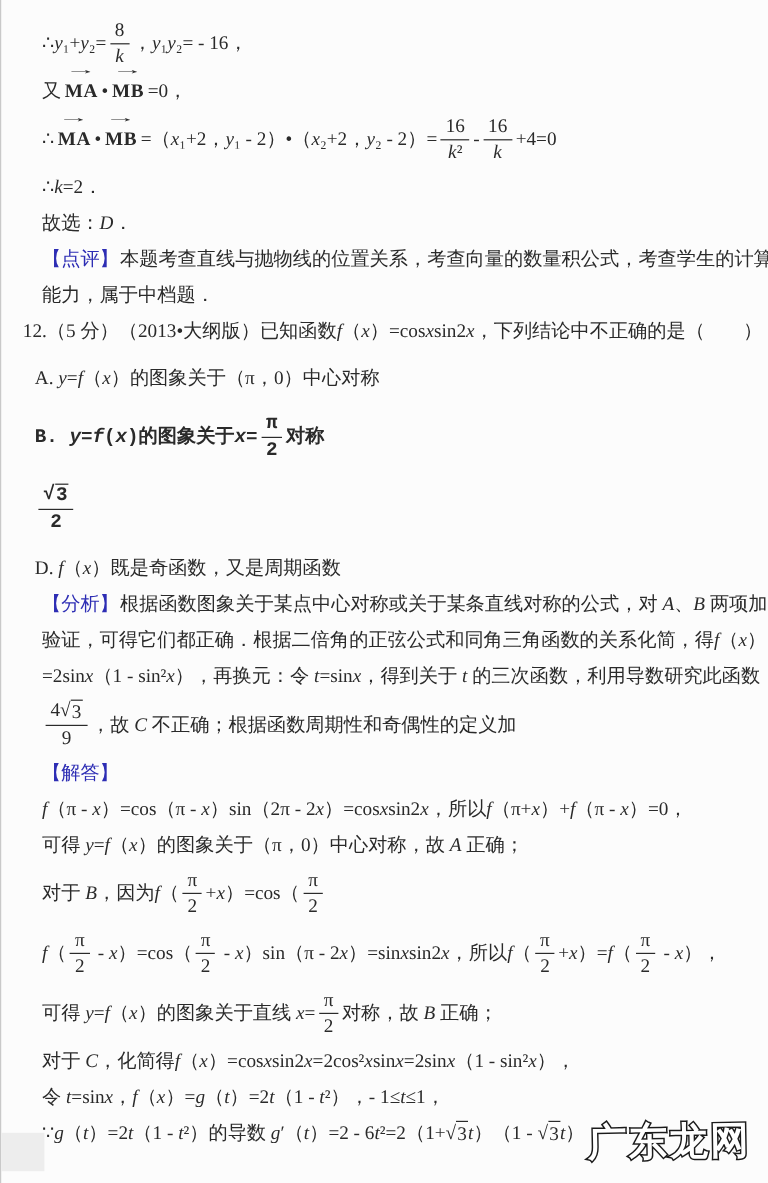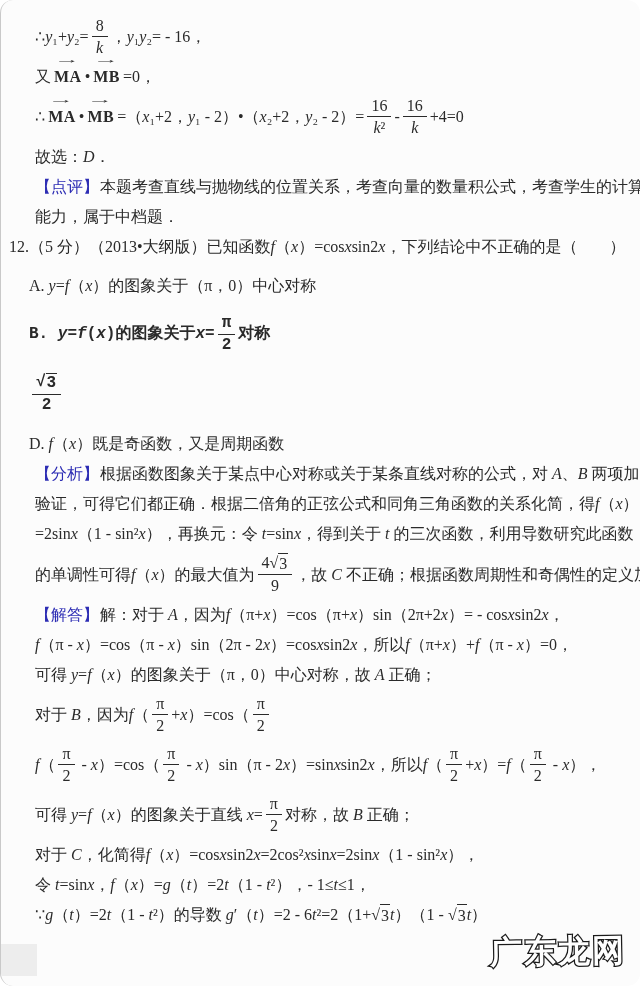--- a/index.html
+++ b/index.html
@@ -7,30 +7,29 @@
     position:relative;
     width:640px;height:986px;
     background:#fcfcfc;
     border-left:1px solid #c9c9c9;
     overflow:hidden;
     box-sizing:border-box;
     padding-top:16px;
     font-family:"Liberation Serif","DejaVu Serif",serif;
     color:var(--text-color,#2a2a2a);
     font-size:16px;
-    border-radius:13px;
   }
   .line{
     display:flex;
     align-items:center;
     white-space:pre;
     line-height:21px;
     margin-bottom:9px;
   }
-  .line.q{padding-left:8px;}
+  .line.q{padding-left:18px;}
   .line.opt{padding-left:28px;margin-top:18px;}
   .line.body{padding-left:34px;}
   .line.emph{font-weight:700;font-family:Liberation Mono, monospace;}
   .run{white-space:pre;}
   i{font-style:italic;}
   .label{color:var(--label-color,#2d2db4);margin-right:1px;}
   .frac{
     display:inline-flex;flex-direction:column;align-items:center;
     margin:0 3px;line-height:19px;
   }
@@ -62,33 +61,34 @@
   }
 </style>
 </head>
 <body>
 
 <div class="page">
   <div id="doc-lines">
       <div class="line body"><span class="run">∴<i>y</i>₁+<i>y</i>₂=</span><span class="frac"><span class="num">8</span><span class="den"><i>k</i></span></span><span class="run">，<i>y</i>₁<i>y</i>₂= - 16，</span></div>
       <div class="line body"><span class="run">又</span><span class="vec"><span class="arr">→</span>MA</span><span class="run">•</span><span class="vec"><span class="arr">→</span>MB</span><span class="run">=0，</span></div>
       <div class="line body"><span class="run">∴</span><span class="vec"><span class="arr">→</span>MA</span><span class="run">•</span><span class="vec"><span class="arr">→</span>MB</span><span class="run">=（<i>x</i>₁+2，<i>y</i>₁ - 2）•（<i>x</i>₂+2，<i>y</i>₂ - 2）=</span><span class="frac"><span class="num">16</span><span class="den"><i>k</i>²</span></span><span class="run">-</span><span class="frac"><span class="num">16</span><span class="den"><i>k</i></span></span><span class="run">+4=0</span></div>
+      <div class="line body"><span class="run">∴<i>k</i>=2．</span></div>
       <div class="line body"><span class="run">故选：<i>D</i>．</span></div>
       <div class="line body"><span class="label">【点评】</span><span class="run">本题考查直线与抛物线的位置关系，考查向量的数量积公式，考查学生的计算</span></div>
       <div class="line body"><span class="run">能力，属于中档题．</span></div>
       <div class="line q"><span class="run">12.（5 分）（2013•大纲版）已知函数<i>f</i>（<i>x</i>）=cos<i>x</i>sin2<i>x</i>，下列结论中不正确的是（　　）</span></div>
       <div class="line opt"><span class="run">A. <i>y</i>=<i>f</i>（<i>x</i>）的图象关于（π，0）中心对称</span></div>
       <div class="line opt emph"><span class="run">B. <i>y</i>=<i>f</i>(<i>x</i>)的图象关于<i>x</i>=</span><span class="frac"><span class="num">π</span><span class="den">2</span></span><span class="run">对称</span></div>
       <div class="line opt emph"><span class="frac"><span class="num"><span class="sqrt"><span class="rsign">√</span><span class="rad">3</span></span></span><span class="den">2</span></span></div>
       <div class="line opt"><span class="run">D. <i>f</i>（<i>x</i>）既是奇函数，又是周期函数</span></div>
       <div class="line body"><span class="label">【分析】</span><span class="run">根据函数图象关于某点中心对称或关于某条直线对称的公式，对 <i>A</i>、<i>B</i> 两项加以</span></div>
       <div class="line body"><span class="run">验证，可得它们都正确．根据二倍角的正弦公式和同角三角函数的关系化简，得<i>f</i>（<i>x</i>）</span></div>
       <div class="line body"><span class="run">=2sin<i>x</i>（1 - sin²<i>x</i>），再换元：令 <i>t</i>=sin<i>x</i>，得到关于 <i>t</i> 的三次函数，利用导数研究此函数</span></div>
-      <div class="line body"><span class="run">的单调性可得<i>f</i>（<i>x</i>）的最大值为</span><span class="frac"><span class="num">4<span class="sqrt"><span class="rsign">√</span><span class="rad">3</span></span></span><span class="den">9</span></span><span class="run">，故 <i>C</i> 不正确；根据函数周期性和奇偶性的定义加</span></div>
-      <div class="line body"><span class="label">【解答】</span><span class="run">解：对于 <i>A</i>，因为<i>f</i>（π+<i>x</i>）=cos（π+<i>x</i>）sin（2π+2<i>x</i>）= - cos<i>x</i>sin2<i>x</i>，</span></div>
+      <div class="line body"><span class="frac"><span class="num">4<span class="sqrt"><span class="rsign">√</span><span class="rad">3</span></span></span><span class="den">9</span></span><span class="run">，故 <i>C</i> 不正确；根据函数周期性和奇偶性的定义加</span></div>
+      <div class="line body"><span class="label">【解答】</span></div>
       <div class="line body"><span class="run"><i>f</i>（π - <i>x</i>）=cos（π - <i>x</i>）sin（2π - 2<i>x</i>）=cos<i>x</i>sin2<i>x</i>，所以<i>f</i>（π+<i>x</i>）+<i>f</i>（π - <i>x</i>）=0，</span></div>
       <div class="line body"><span class="run">可得 <i>y</i>=<i>f</i>（<i>x</i>）的图象关于（π，0）中心对称，故 <i>A</i> 正确；</span></div>
       <div class="line body"><span class="run">对于 <i>B</i>，因为<i>f</i>（</span><span class="frac"><span class="num">π</span><span class="den">2</span></span><span class="run">+<i>x</i>）=cos（</span><span class="frac"><span class="num">π</span><span class="den">2</span></span></div>
       <div class="line body"><span class="run"><i>f</i>（</span><span class="frac"><span class="num">π</span><span class="den">2</span></span><span class="run"> - <i>x</i>）=cos（</span><span class="frac"><span class="num">π</span><span class="den">2</span></span><span class="run"> - <i>x</i>）sin（π - 2<i>x</i>）=sin<i>x</i>sin2<i>x</i>，所以<i>f</i>（</span><span class="frac"><span class="num">π</span><span class="den">2</span></span><span class="run">+<i>x</i>）=<i>f</i>（</span><span class="frac"><span class="num">π</span><span class="den">2</span></span><span class="run"> - <i>x</i>），</span></div>
       <div class="line body"><span class="run">可得 <i>y</i>=<i>f</i>（<i>x</i>）的图象关于直线 <i>x</i>=</span><span class="frac"><span class="num">π</span><span class="den">2</span></span><span class="run">对称，故 <i>B</i> 正确；</span></div>
       <div class="line body"><span class="run">对于 <i>C</i>，化简得<i>f</i>（<i>x</i>）=cos<i>x</i>sin2<i>x</i>=2cos²<i>x</i>sin<i>x</i>=2sin<i>x</i>（1 - sin²<i>x</i>），</span></div>
       <div class="line body"><span class="run">令 <i>t</i>=sin<i>x</i>，<i>f</i>（<i>x</i>）=<i>g</i>（<i>t</i>）=2<i>t</i>（1 - <i>t</i>²），- 1≤<i>t</i>≤1，</span></div>
       <div class="line body"><span class="run">∵<i>g</i>（<i>t</i>）=2<i>t</i>（1 - <i>t</i>²）的导数 <i>g</i>′（<i>t</i>）=2 - 6<i>t</i>²=2（1+<span class="sqrt"><span class="rsign">√</span><span class="rad">3</span></span><i>t</i>）（1 - <span class="sqrt"><span class="rsign">√</span><span class="rad">3</span></span><i>t</i>）</span></div>
     </div>
   <div class="scan-artifact"></div>

